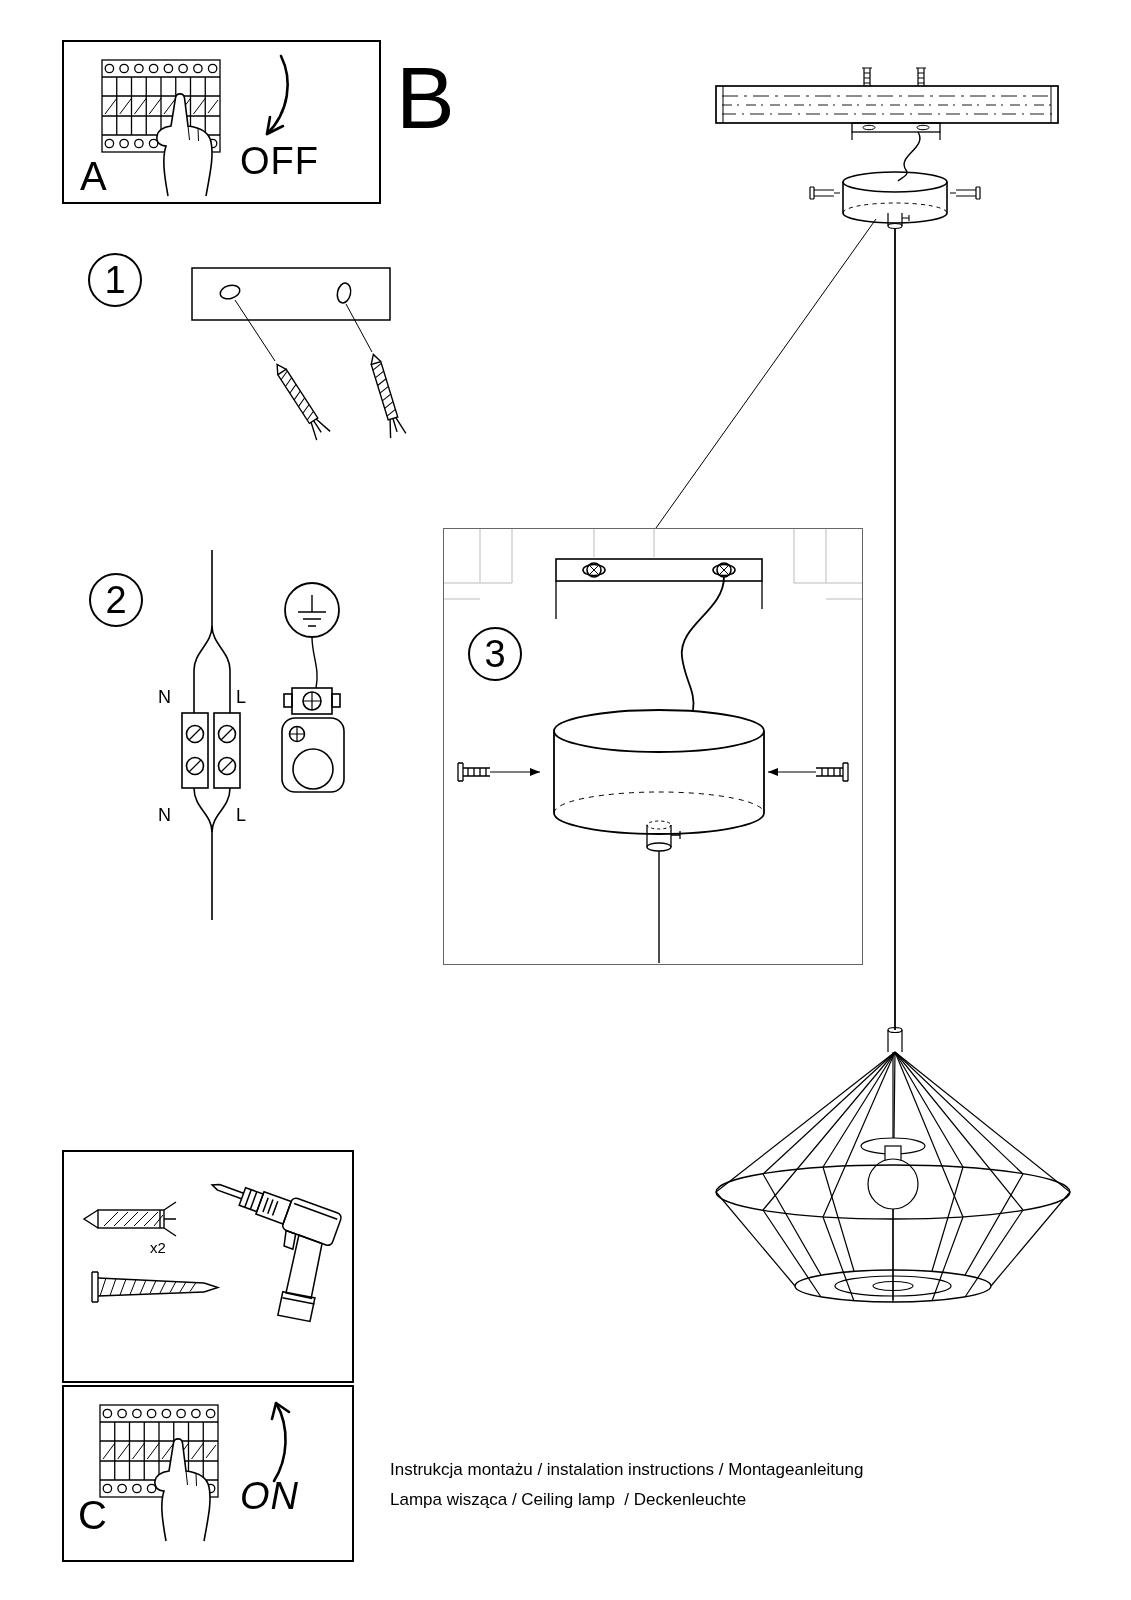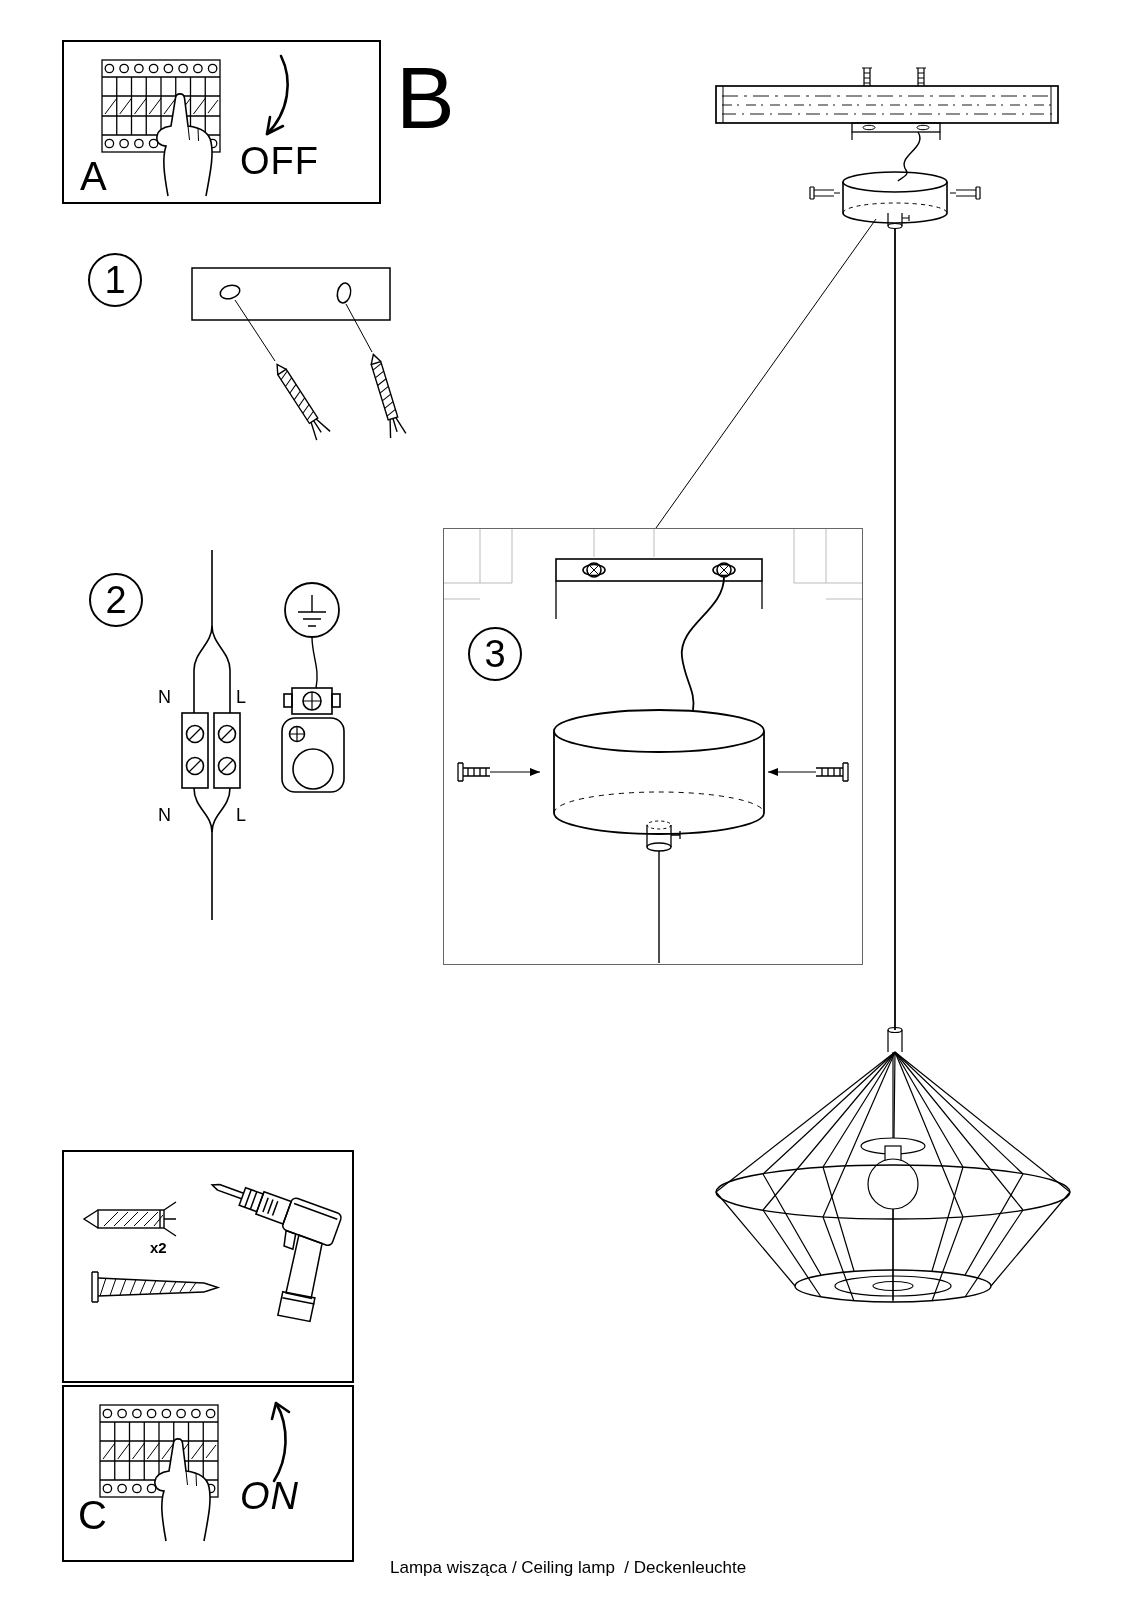--- a/index.html
+++ b/index.html
@@ -193,33 +193,34 @@
           <path d="M63,28 V46 M69,28 V46 M75,28 V46"></path>
           <rect x="90" y="17" width="62" height="40" rx="6"></rect>
           <path d="M94,24 H148"></path>
           <path d="M96,57 L108,57 L111,75 L100,75 Z"></path>
           <path d="M112,57 L141,57 L151,122 L121,126 Z"></path>
           <path d="M117,126 L155,120 L159,148 L121,154 Z"></path>
           <path d="M119,133 L157,127"></path>
         </g>
       </g>
     </svg>
-    <span class="small-label" style="left:86px; top:88px;font-weight:bold;">x2</span>
+    <span class="small-label" style="left:86px; top:88px;">x2</span>
   </div>
 
   <div class="box" style="left:62px; top:1385px; width:292px; height:177px;">
     <svg width="288" height="173" viewBox="0 0 288 173">
       <use href="#g-breaker-hand" transform="translate(6,4)"></use>
       <use href="#g-arrow-up" transform="translate(200,12)"></use>
     </svg>
     <span class="label-letter" style="left:14px; top:108px;">C</span>
     <span class="action-word" style="left:176px; top:90px;font-style:italic;">ON</span>
   </div>
 
-  <span class="footer-line" style="left:390px; top:1558px;">Lampa wisząca / Ceiling lamp  / Deckenleuchte</span>
+  <span class="footer-line" style="left:390px; top:1460px;">Instrukcja montażu / instalation instructions / Montageanleitung</span>
+  <span class="footer-line" style="left:390px; top:1490px;">Lampa wisząca / Ceiling lamp  / Deckenleuchte</span>
 
   <svg class="overlay" width="1131" height="1600" viewBox="0 0 1131 1600">
     <g stroke="#000" fill="none" stroke-width="1.5">
 
       <rect x="716" y="86" width="342" height="37" stroke-width="1.7"></rect>
       <path d="M723,86 V123 M1051,86 V123" stroke-width="1"></path>
       <path d="M722,96 H1052" stroke-dasharray="16 6 3 6" stroke-width="0.9"></path>
       <path d="M722,105 H1052" stroke-dasharray="10 5 2 7" stroke-width="0.9"></path>
       <path d="M722,114 H1052" stroke-dasharray="14 6 2 6" stroke-width="0.9"></path>
 

